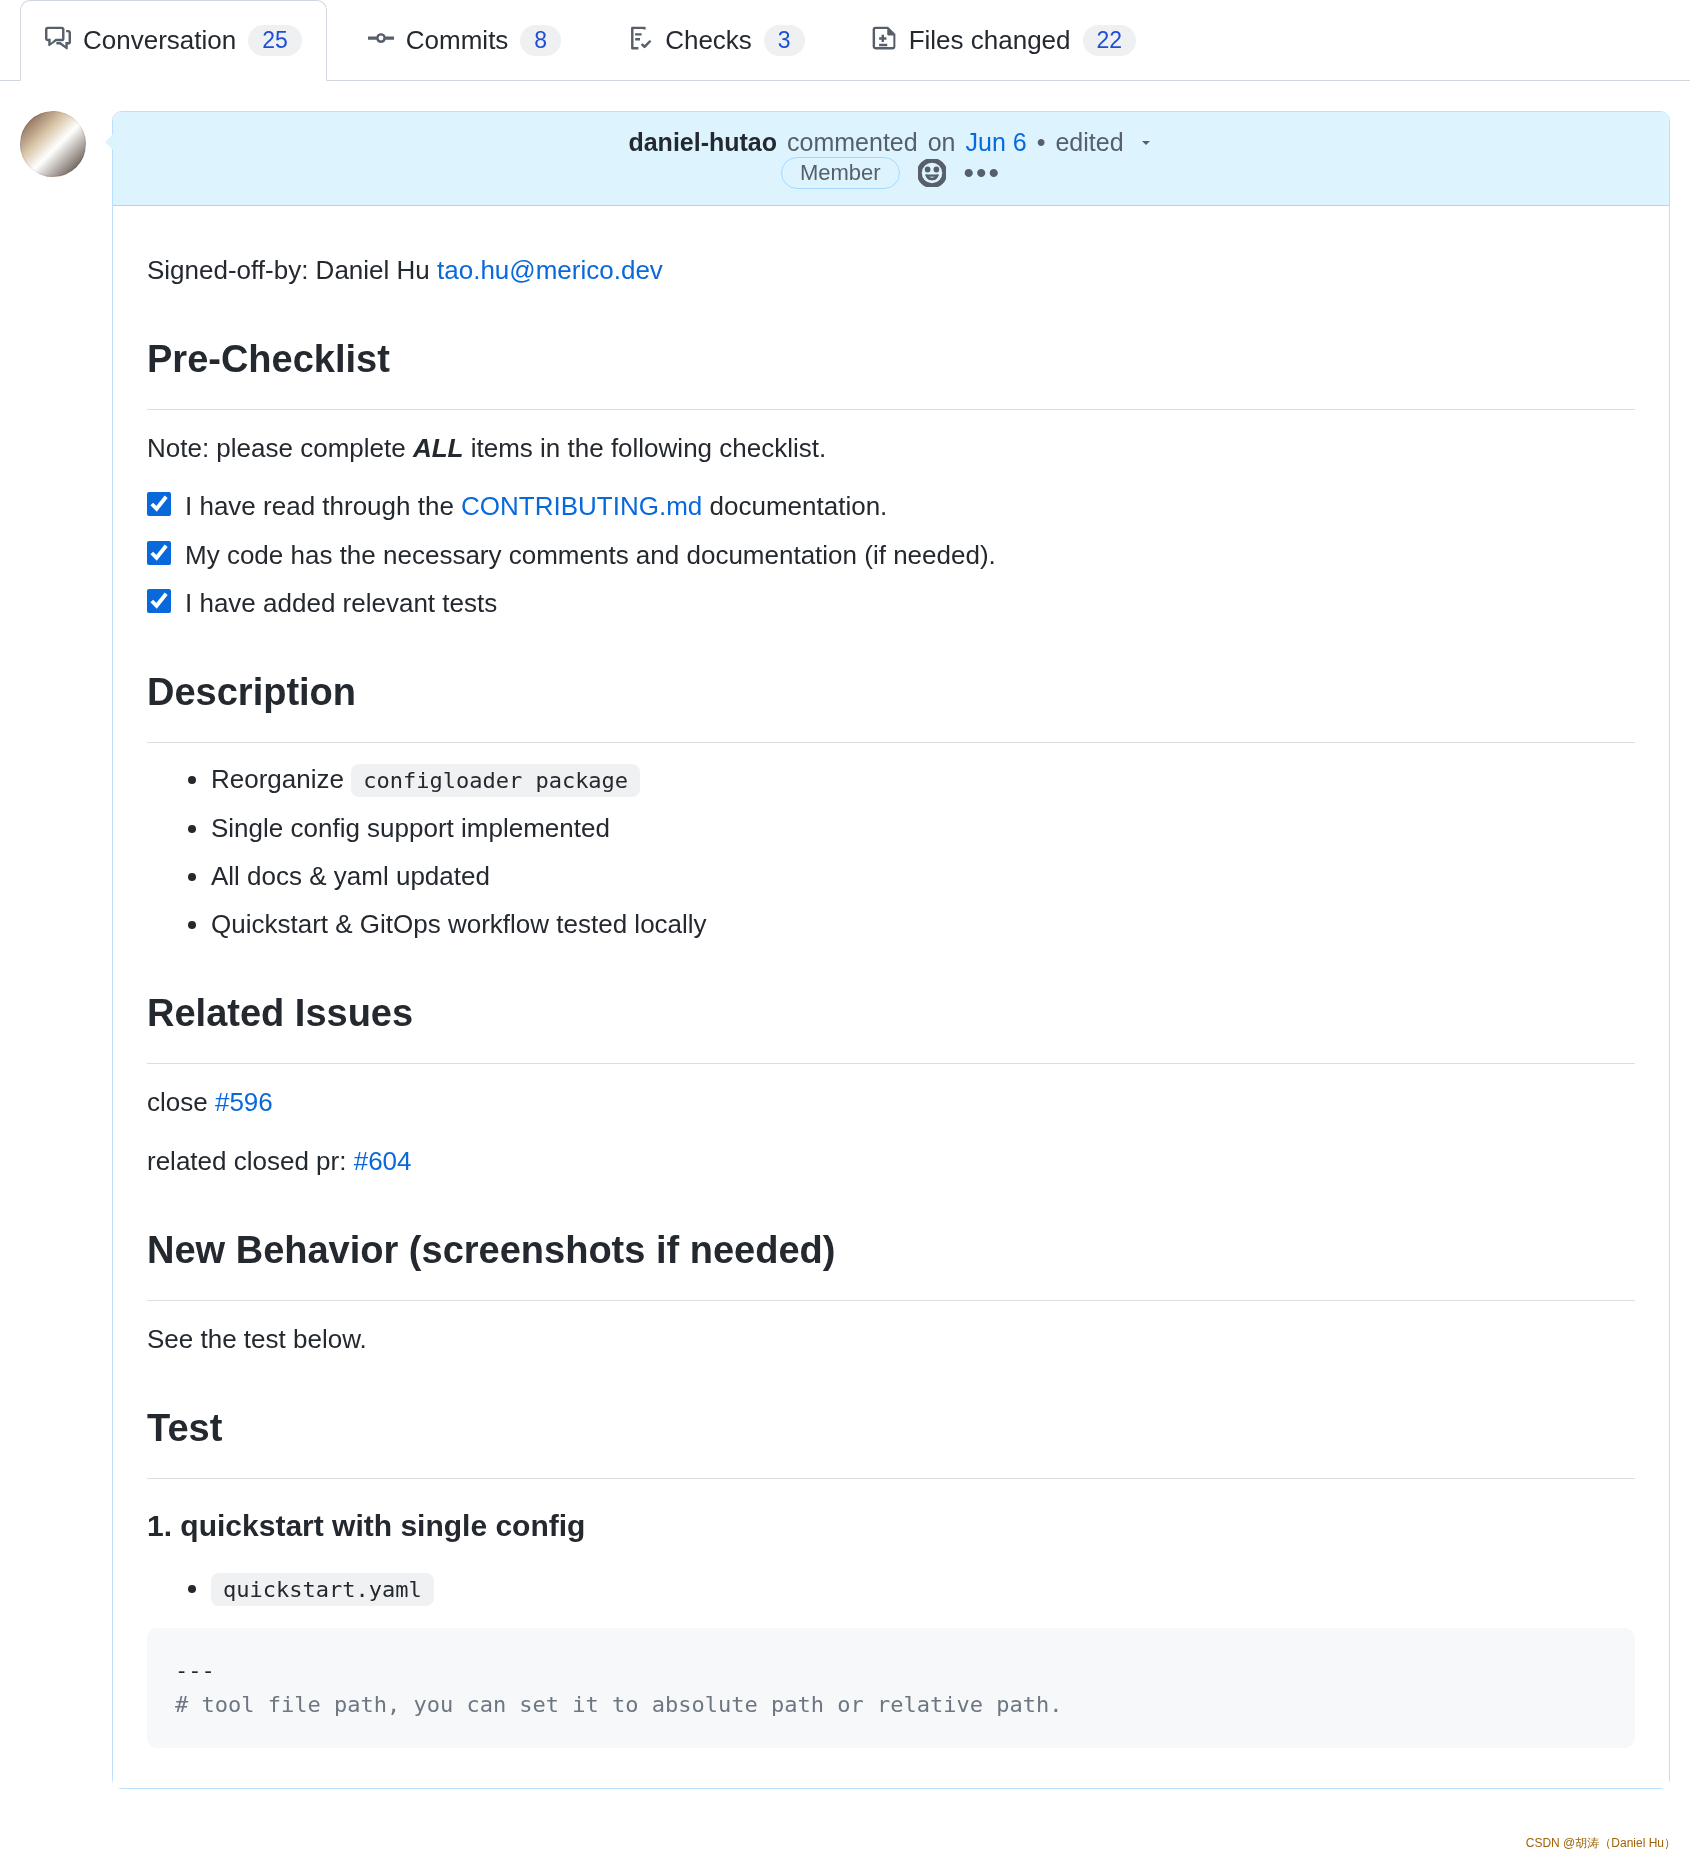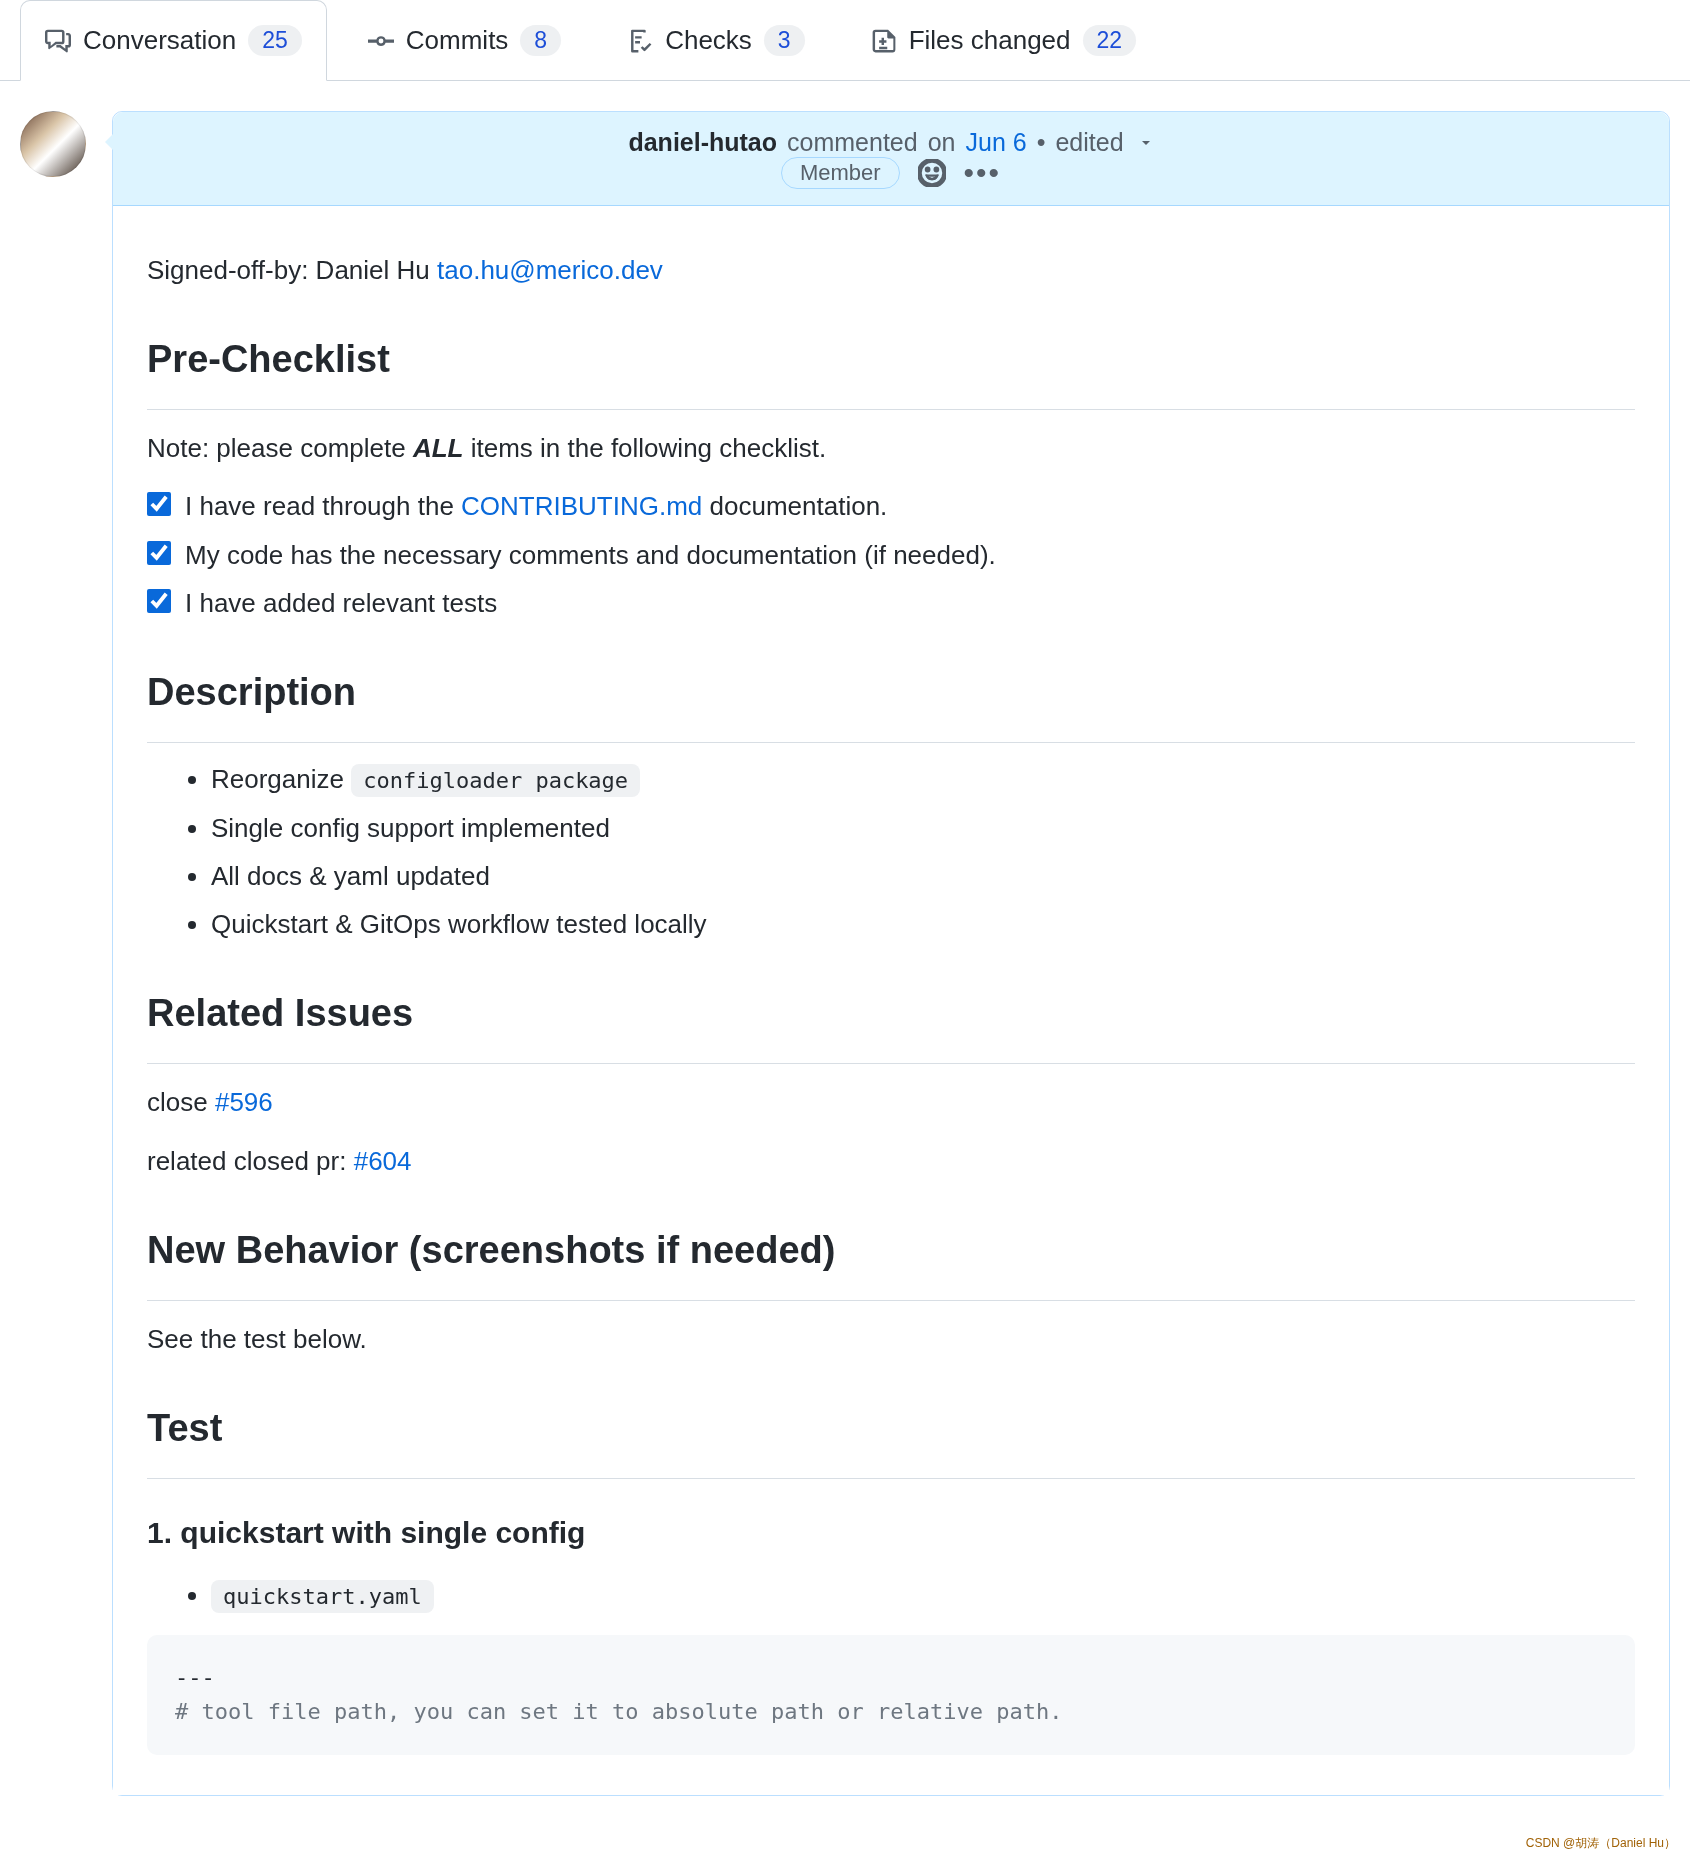--- a/index.html
+++ b/index.html
@@ -14,21 +14,21 @@
 
     
     .tabs {
       display: flex;
       border-bottom: 1px solid #d0d7de;
       padding: 0 20px;
       gap: 16px;
     }
     .tab {
       display: flex;
-      align-items: center;
+      align-items: flex-start;
       gap: 12px;
       padding: 24px 24px;
       color: #24292f;
       border: 1px solid transparent;
       border-bottom: none;
       cursor: pointer;
       position: relative;
     }
     .tab.active {
       border: 1px solid #d0d7de;
@@ -103,21 +103,21 @@
       font-weight: 600;
       margin-top: 40px;
       margin-bottom: 14px;
       padding-bottom: 20px;
       border-bottom: 1px solid #d8dee4;
     }
     .comment-body h2:first-of-type { margin-top: 40px;}
     .comment-body h3 {
       font-size: 30px;
       font-weight: 600;
-      margin-top: 31px;
+      margin-top: 24px;
       margin-bottom: 18px;
     }
     .comment-body p { margin: 18px 0; }
     .task-list, .bullet-list { list-style:none; padding-left: 0; margin: 16px 0;}
     .task-item { display:flex; align-items:flex-start; gap:14px; margin: 8px 0;}
     .task-item input[type=checkbox] {
       width:24px; height:24px; margin-top:6px;
       accent-color:#0969da; cursor:pointer;
     }
     .bullet-list { padding-left: 48px; }

